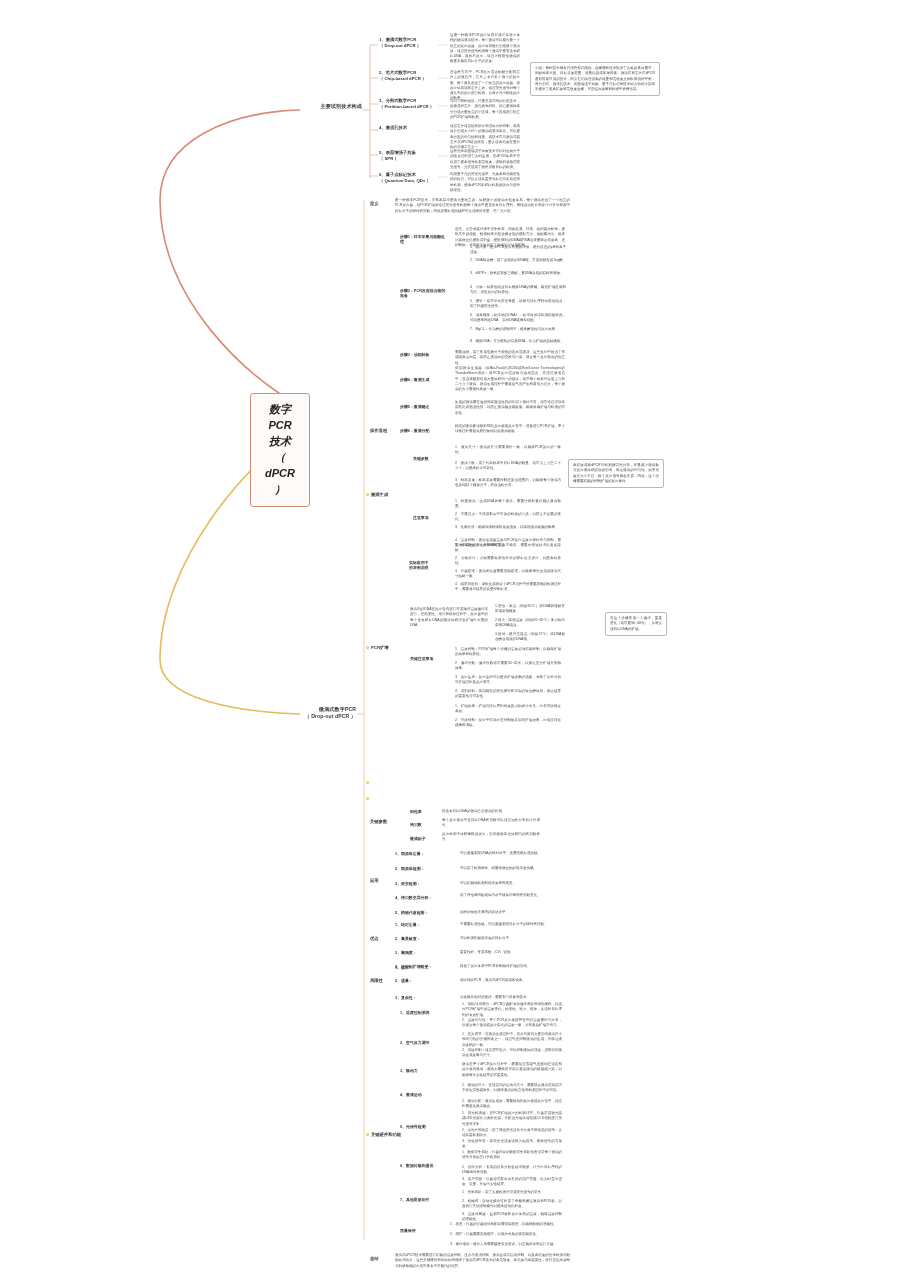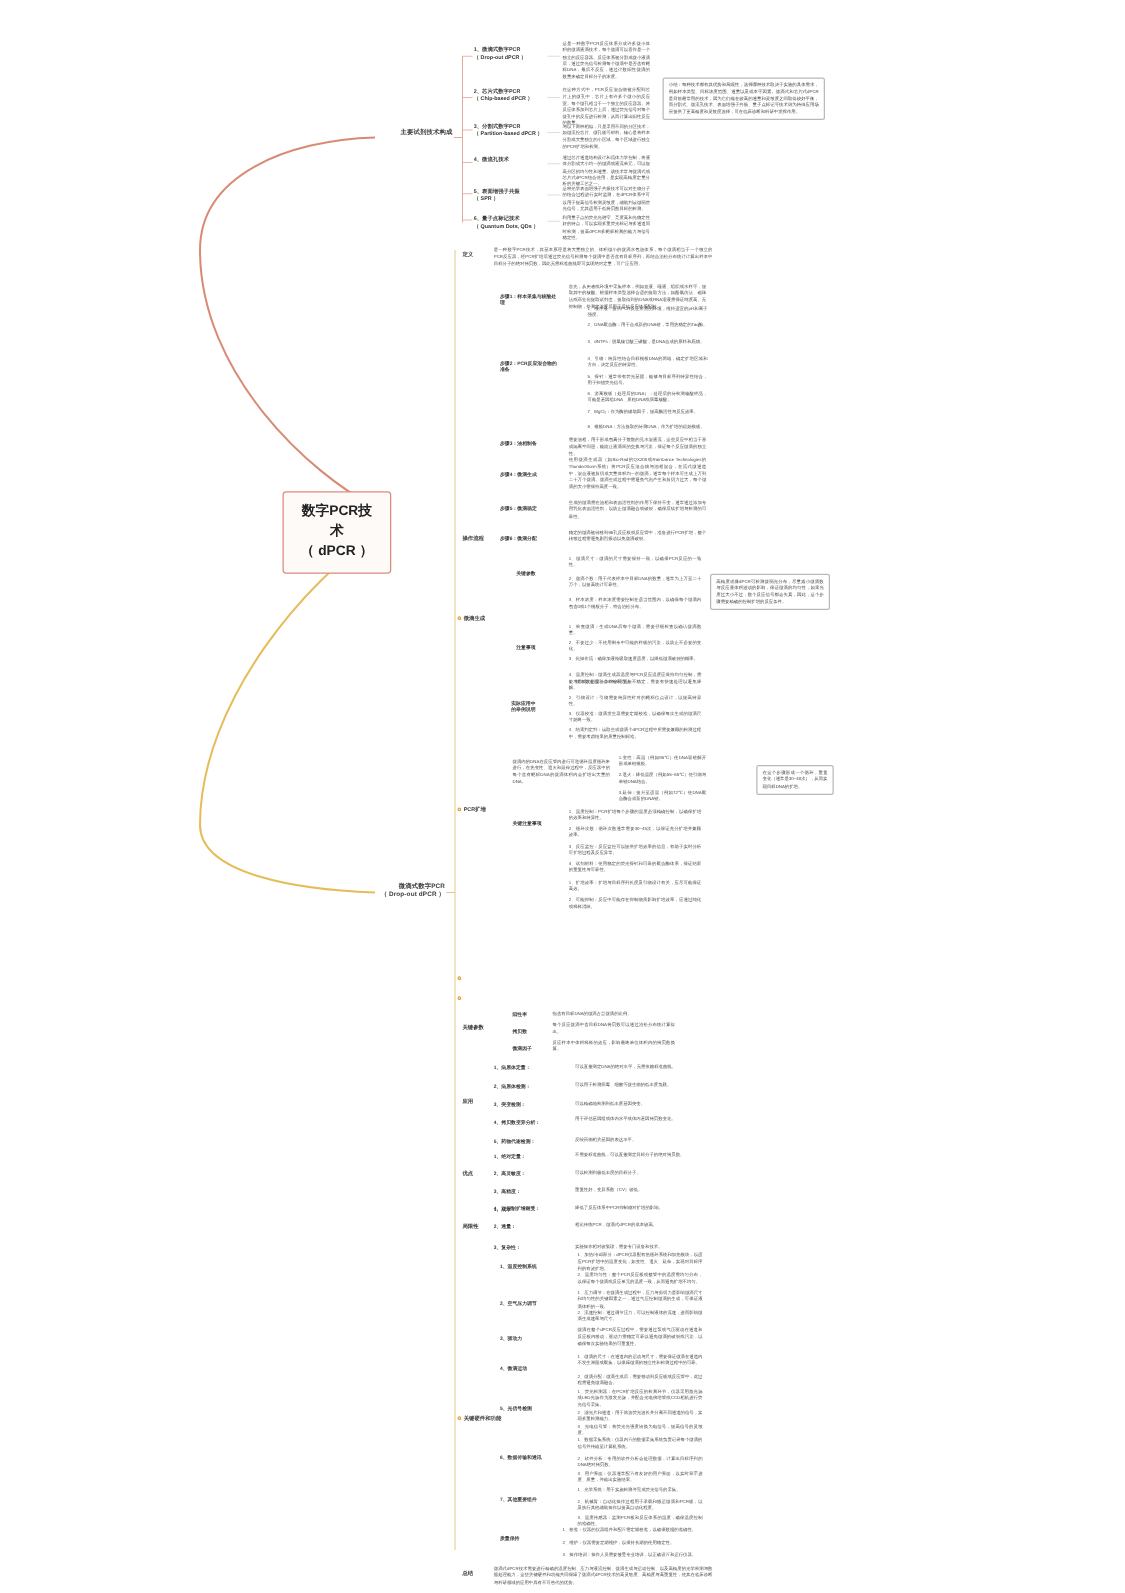--- a/index.html
+++ b/index.html
@@ -111,21 +111,21 @@
         <path d="M438,106 L448,106"></path>
       <path d="M438,131 L448,131"></path>
         <path d="M438,156 L448,156"></path>
         <path d="M438,177 L448,177"></path>
     </g>
 
     <path d="M357,714 L364,714" stroke="#e0c07a" stroke-width="0.7" fill="none"></path>
     <path d="M364,200 L364,1240" stroke="#e0c07a" stroke-width="0.7" fill="none"></path>
   </svg>
 
-  <div class="node root" style="left:226px; top:393px; width:87px;">数字PCR技术
+  <div class="node root" style="left:250px; top:393px; width:60px;font-style:italic;">数字PCR技术
 （ dPCR ）</div>
 
   <div class="node l1" style="left:300px; top:103px; width:62px; text-align:right;">主要试剂技术构成</div>
 
   <div class="node l2" style="left:379px; top:37px; width:58px;">1、微滴式数字PCR
 （ Drop-out dPCR ）</div>
   <div class="node txt" style="left:450px; top:33px; width:70px;">这是一种数字PCR反应体系分成许多微小体积的微滴液滴技术，每个微滴可以看作是一个独立的反应容器。反应体系被分割成微小液滴后，通过荧光信号检测每个微滴中是否含有靶标DNA，最后不反应，通过计数阳性微滴的数量来确定目标分子的浓度。</div>
 
   <div class="node l2" style="left:379px; top:70px; width:58px;">2、芯片式数字PCR
 （ Chip-based dPCR ）</div>

